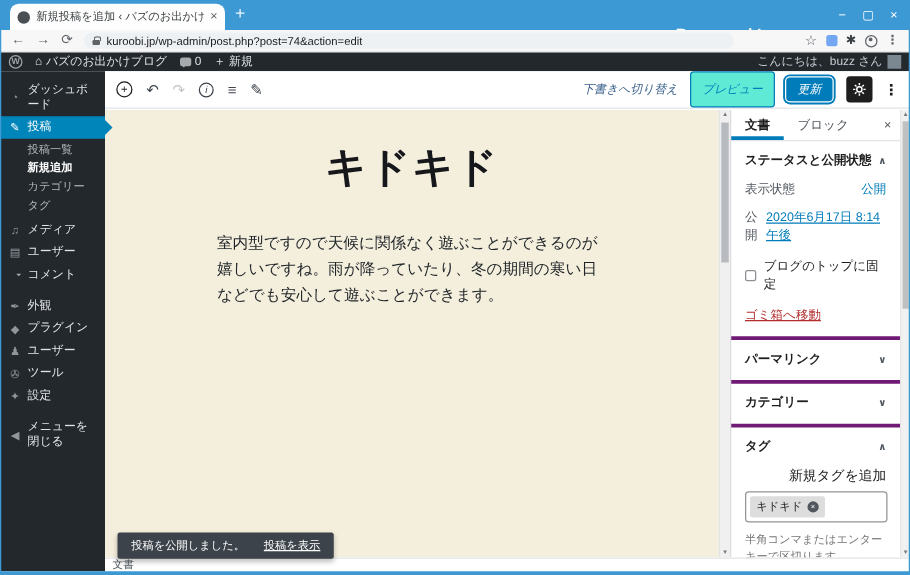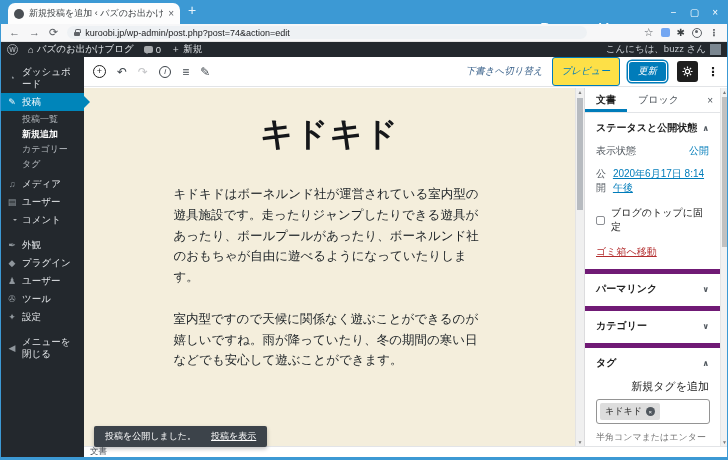--- a/index.html
+++ b/index.html
@@ -67,21 +67,21 @@
   .editor-header { position:absolute; left:84px; right:0; top:57px; height:30px; background:#fff;
                    border-bottom:1px solid #e2e4e7; display:flex; align-items:center; padding:0 9px; gap:11px; z-index:4;}
   .circle-ic { width:13px; height:13px; border:1.3px solid #1e1e1e; border-radius:50%;
                display:flex; align-items:center; justify-content:center; font-size:9px; color:#1e1e1e; line-height:1; }
   .eh-ic { font-size:12px; color:#3c434a; line-height:1; }
   .eh-ic.disabled { color:#c3c4c7; }
   .info-ic { width:12px; height:12px; border:1.2px solid #3c434a; border-radius:50%;
              display:flex; align-items:center; justify-content:center; font-size:8px; color:#3c434a; font-style:italic; }
   .eh-right { margin-left:auto; display:flex; align-items:center; gap:9px;font-style:italic; }
   .draft-link { font-size:9.5px; color:#39618a; }
-  .btn-preview { font-size:9.5px; color:#007cba; background:#fde047; border:1px solid #007cba;
+  .btn-preview { font-size:9.5px; color:#007cba; background:#5eead4; border:1px solid #007cba;
                  border-radius:3px; padding:7px 9px; }
   .btn-update { font-size:9.5px; color:#fff; background:#007cba; border-radius:3px; padding:3px 9px;
                 box-shadow:0 0 0 1px #fff, 0 0 0 2.5px #007cba; margin-right:2px;}
   .btn-gear { width:21px; height:21px; background:#1e1e1e; border-radius:3px;
               display:flex; align-items:center; justify-content:center; }
   .eh-more { font-size:12px; color:#1e1e1e; font-weight:700; }
 
   
   .canvas { position:absolute; left:84px; top:88px; width:491px; height:358px; background:#f4eedc; overflow:hidden; }
   .post-title { margin-top:24px; text-align:center; font-size:33px; font-weight:700; color:#15171a; letter-spacing:1px; }
@@ -94,21 +94,21 @@
   .sb-arrow.bottom { position:absolute; bottom:0; left:0; }
 
   
   .panel { position:absolute; left:584px; right:0; top:88px; height:358px; background:#fff;
            border-left:1px solid #dcdcde; font-size:10px; color:#1e1e1e; padding-right:8px; z-index:4;}
   .panel-tabs { display:flex; align-items:center; height:25px; border-bottom:1px solid #e2e4e7; }
   .ptab { padding:0 11px; height:100%; display:flex; align-items:center; font-size:10px; color:#50575e; }
   .ptab.active { color:#1e1e1e; font-weight:700; box-shadow:inset 0 -3px 0 #007cba; }
   .ptab-close { margin-left:auto; margin-right:7px; color:#50575e; font-size:10px; }
   .psec { padding:8px 11px 10px; }
-  .psec + .psec { border-top:5px solid #701a75; }
+  .psec + .psec { border-top:3px solid #701a75; }
   .psec-head { display:flex; align-items:center; justify-content:space-between; font-weight:700; font-size:10px; }
   .chev { color:#50575e; font-size:8px; }
   .prow { display:flex; justify-content:space-between; margin-top:9px; }
   .prow .lab { color:#50575e; }
   .blue-link { color:#007cba; }
   .u { text-decoration:underline; }
   .sticky-row { display:flex; align-items:center; gap:6px; margin-top:11px; }
   .checkbox { width:9px; height:9px; border:1px solid #8c8f94; border-radius:2px; background:#fff; flex:0 0 auto; }
   .trash-link { display:inline-block; margin-top:11px; color:#b32d2e; text-decoration:underline; }
   .tag-add-label { margin-top:9px; font-size:11px; color:#1e1e1e;text-align:right; }
@@ -262,21 +262,20 @@
             <path d="M12 1v4M12 19v4M1 12h4M19 12h4M4.2 4.2l2.8 2.8M17 17l2.8 2.8M19.8 4.2L17 7M7 17l-2.8 2.8"></path>
           </g>
         </svg>
       </span>
       <span class="eh-more">⋮</span>
     </div>
   </div>
 
   <div class="canvas">
     <div class="post-title">キドキド</div>
-    <p class="post-p">キドキドはボーネルンド社が運営されている室内型の遊具施設です。走ったりジャンプしたりできる遊具があったり、ボールプールがあったり、ボーネルンド社のおもちゃが自由に遊べるようになっていたりします。</p>
     <p class="post-p">室内型ですので天候に関係なく遊ぶことができるのが嬉しいですね。雨が降っていたり、冬の期間の寒い日などでも安心して遊ぶことができます。</p>
   </div>
   <div class="canvas-sb">
     <div class="sb-arrow">▲</div>
     <div class="thumb"></div>
     <div class="sb-arrow bottom">▼</div>
   </div>
 
   <div class="panel">
     <div class="panel-tabs">

